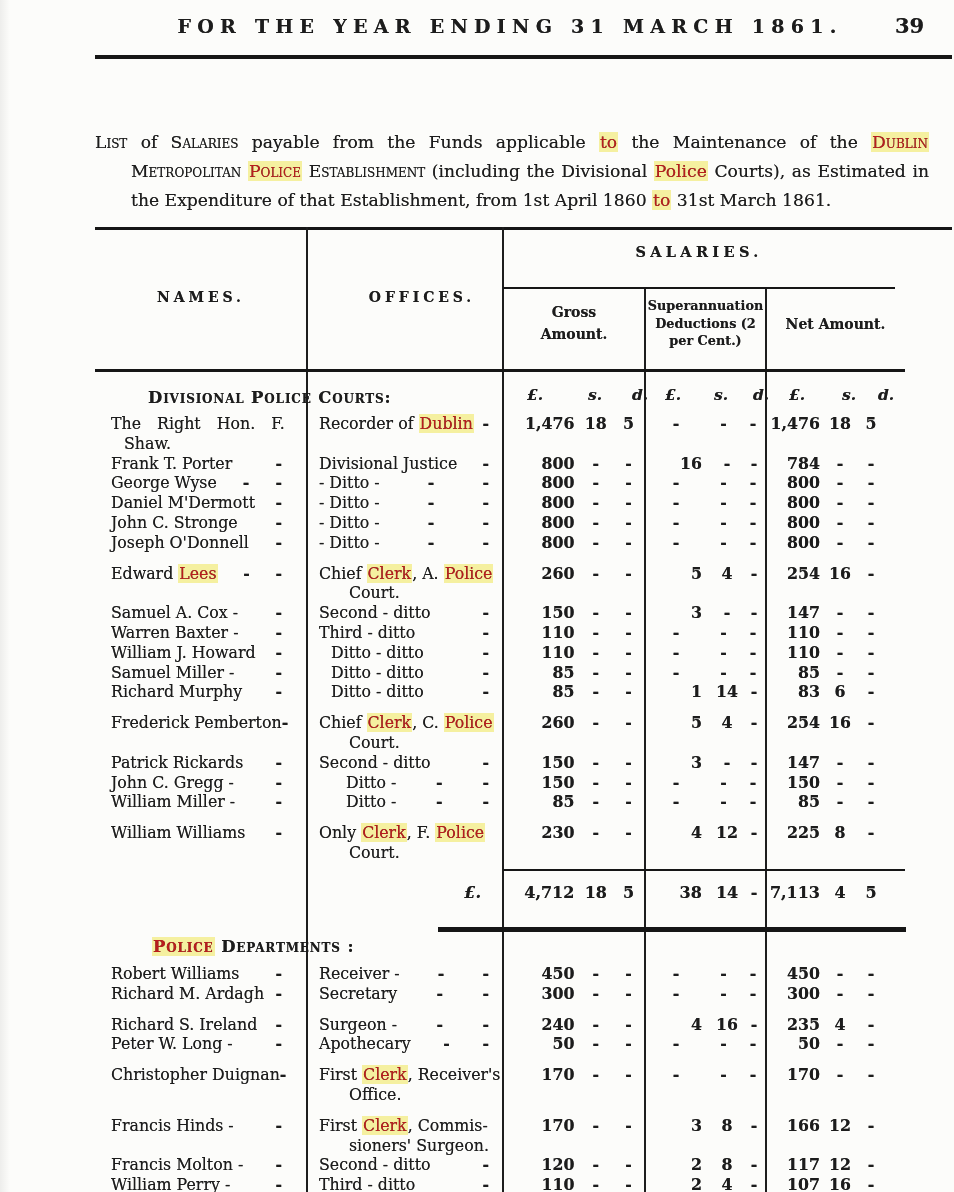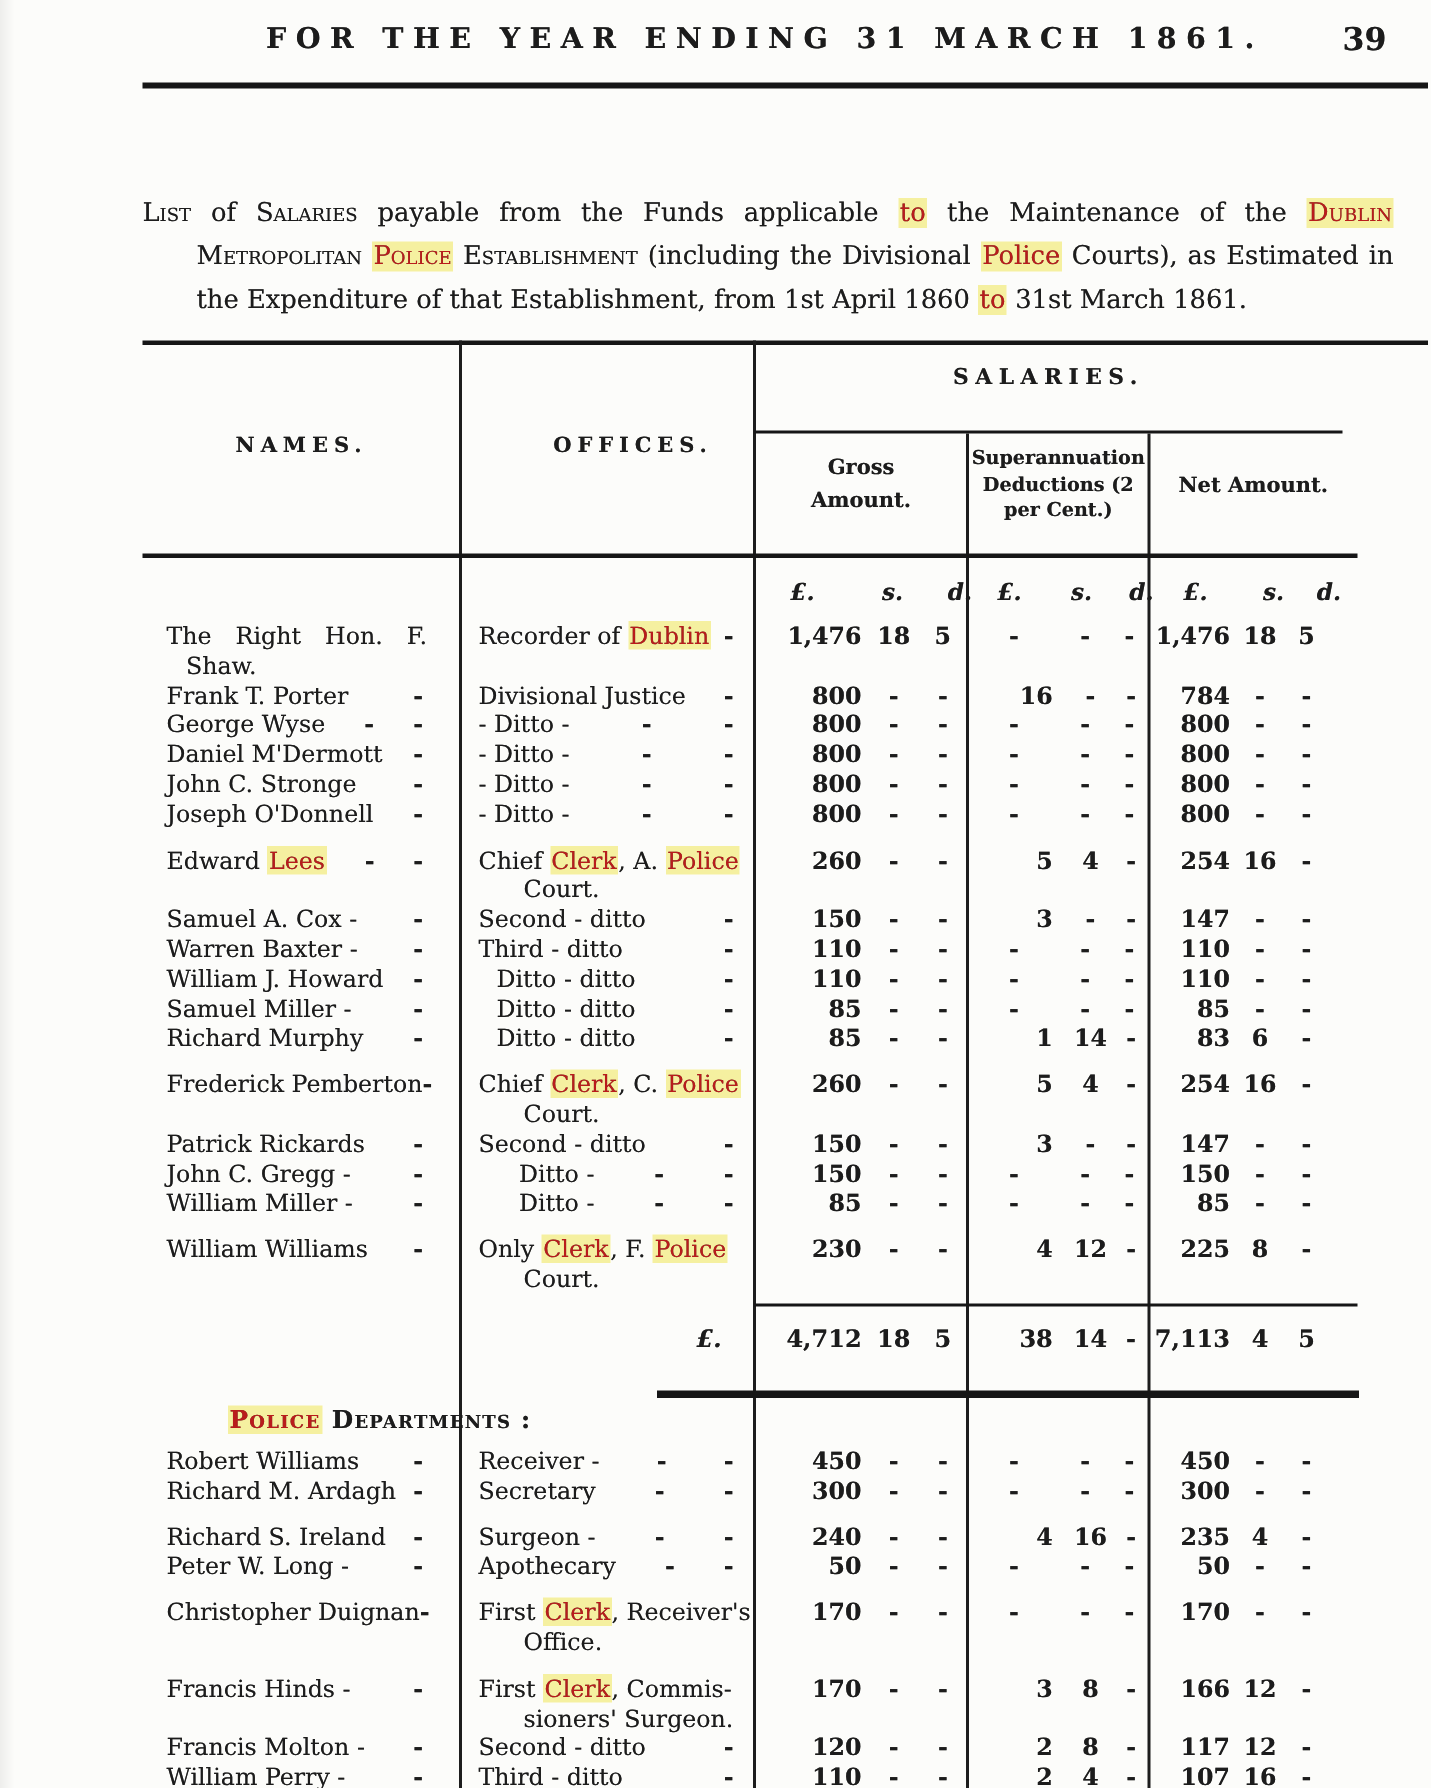--- a/index.html
+++ b/index.html
@@ -123,20 +123,21 @@
     <span class="up">£.</span>
       <span class="us">s.</span>
       <span class="ud">d.</span>
   </div>
   <div class="units" id="units-net">
     <span class="up">£.</span>
       <span class="us">s.</span>
       <span class="ud">d.</span>
   </div>
 
+  <div class="section-heading" id="sec1-heading"><span>Divisional Police Courts:</span></div>
   <div class="rows" id="rows1">
       <div class="row">
         <div class="cell names">
           <div class="l1">
             <span class="txt spread">The Right Hon. F.</span>
           </div>
           <div class="l2">Shaw.</div>
         </div>
         <div class="cell offices">
           <div class="l1">

